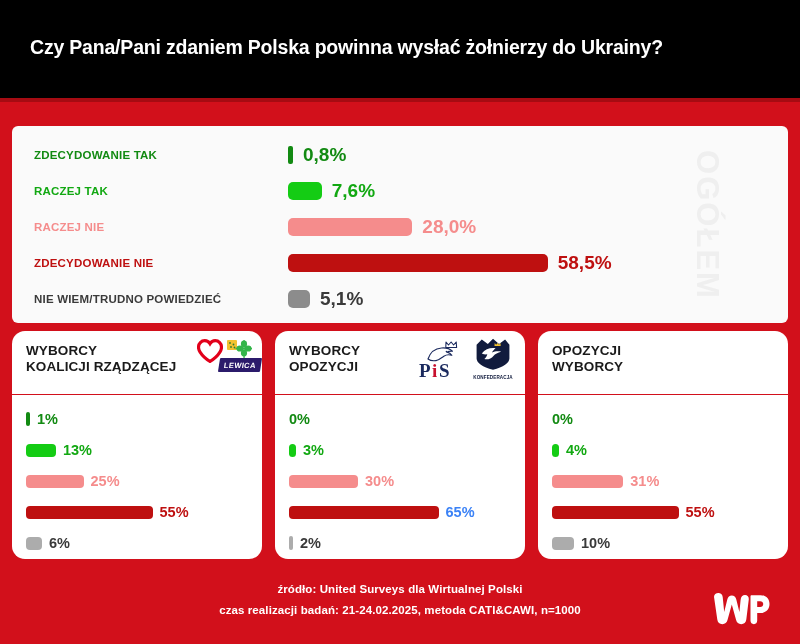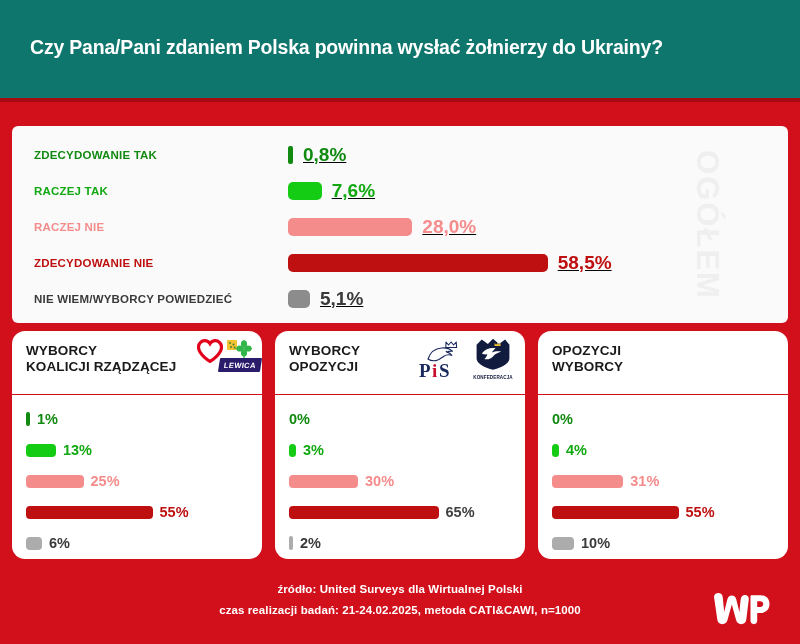--- a/index.html
+++ b/index.html
@@ -21,21 +21,21 @@
     height: 644px;
     background: #D2101B;
   }
 
   
   .header {
     position: absolute;
     left: 0; top: 0;
     width: 800px;
     height: 98px;
-    background: #0f766e;
+    background: #000000;
     box-sizing: border-box;
   }
   .header-title {
     position: absolute;
     left: 30px;
     top: 36px;
     font-size: 19.5px;
     font-weight: bold;
     color: #FFFFFF;
     letter-spacing: -0.2px;
@@ -93,21 +93,20 @@
     font-size: 11.5px;
     font-weight: bold;
     letter-spacing: 0.2px;
     white-space: nowrap;
   }
   .main-bar-wrap {
     position: absolute;
     left: 276px;
     display: flex;
     align-items: center;
-    text-decoration: underline;
   }
   .main-bar {
     height: 18px;
     border-radius: 5px;
     flex: none;
   }
   .main-val {
     margin-left: 10px;
     font-size: 19px;
     font-weight: bold;
@@ -300,21 +299,21 @@
           </div>
         </div>
         <div class="main-row" style="top: 117px;">
           <div class="main-row-label" style="color: rgb(190, 16, 16);">ZDECYDOWANIE NIE</div>
           <div class="main-bar-wrap">
             <div class="main-bar" style="width: 259.74px; background: rgb(190, 16, 16);"></div>
             <div class="main-val" style="color: rgb(190, 16, 16);">58,5%</div>
           </div>
         </div>
         <div class="main-row" style="top: 153px;">
-          <div class="main-row-label" style="color: rgb(58, 58, 58);">NIE WIEM/WYBORCY POWIEDZIEĆ</div>
+          <div class="main-row-label" style="color: rgb(58, 58, 58);">NIE WIEM/TRUDNO POWIEDZIEĆ</div>
           <div class="main-bar-wrap">
             <div class="main-bar" style="width: 22px; background: rgb(140, 140, 140);"></div>
             <div class="main-val" style="color: rgb(58, 58, 58);">5,1%</div>
           </div>
         </div>
       </div>
   </div>
 
   <div class="panels" id="panels">
       <div class="panel panel-0">
@@ -414,21 +413,21 @@
           </div>
           <div class="panel-row" style="top: 70px; text-align: center;">
             <div class="panel-bar-wrap">
               <div class="panel-bar" style="width: 69px; background: rgb(245, 140, 140);"></div>
               <div class="panel-val" style="color: rgb(245, 140, 140);">30%</div>
             </div>
           </div>
           <div class="panel-row" style="top: 101px;">
             <div class="panel-bar-wrap">
               <div class="panel-bar" style="width: 149.5px; background: rgb(190, 16, 16);"></div>
-              <div class="panel-val" style="color: #404040;">65%</div>
+              <div class="panel-val" style="color: #3b82f6;">65%</div>
             </div>
           </div>
           <div class="panel-row" style="top: 132px;">
             <div class="panel-bar-wrap">
               <div class="panel-bar" style="width: 4px; background: rgb(172, 172, 172); border-radius: 2px; height: 14px;"></div>
               <div class="panel-val" style="color: rgb(58, 58, 58);">2%</div>
             </div>
           </div>
         </div>
       </div>

